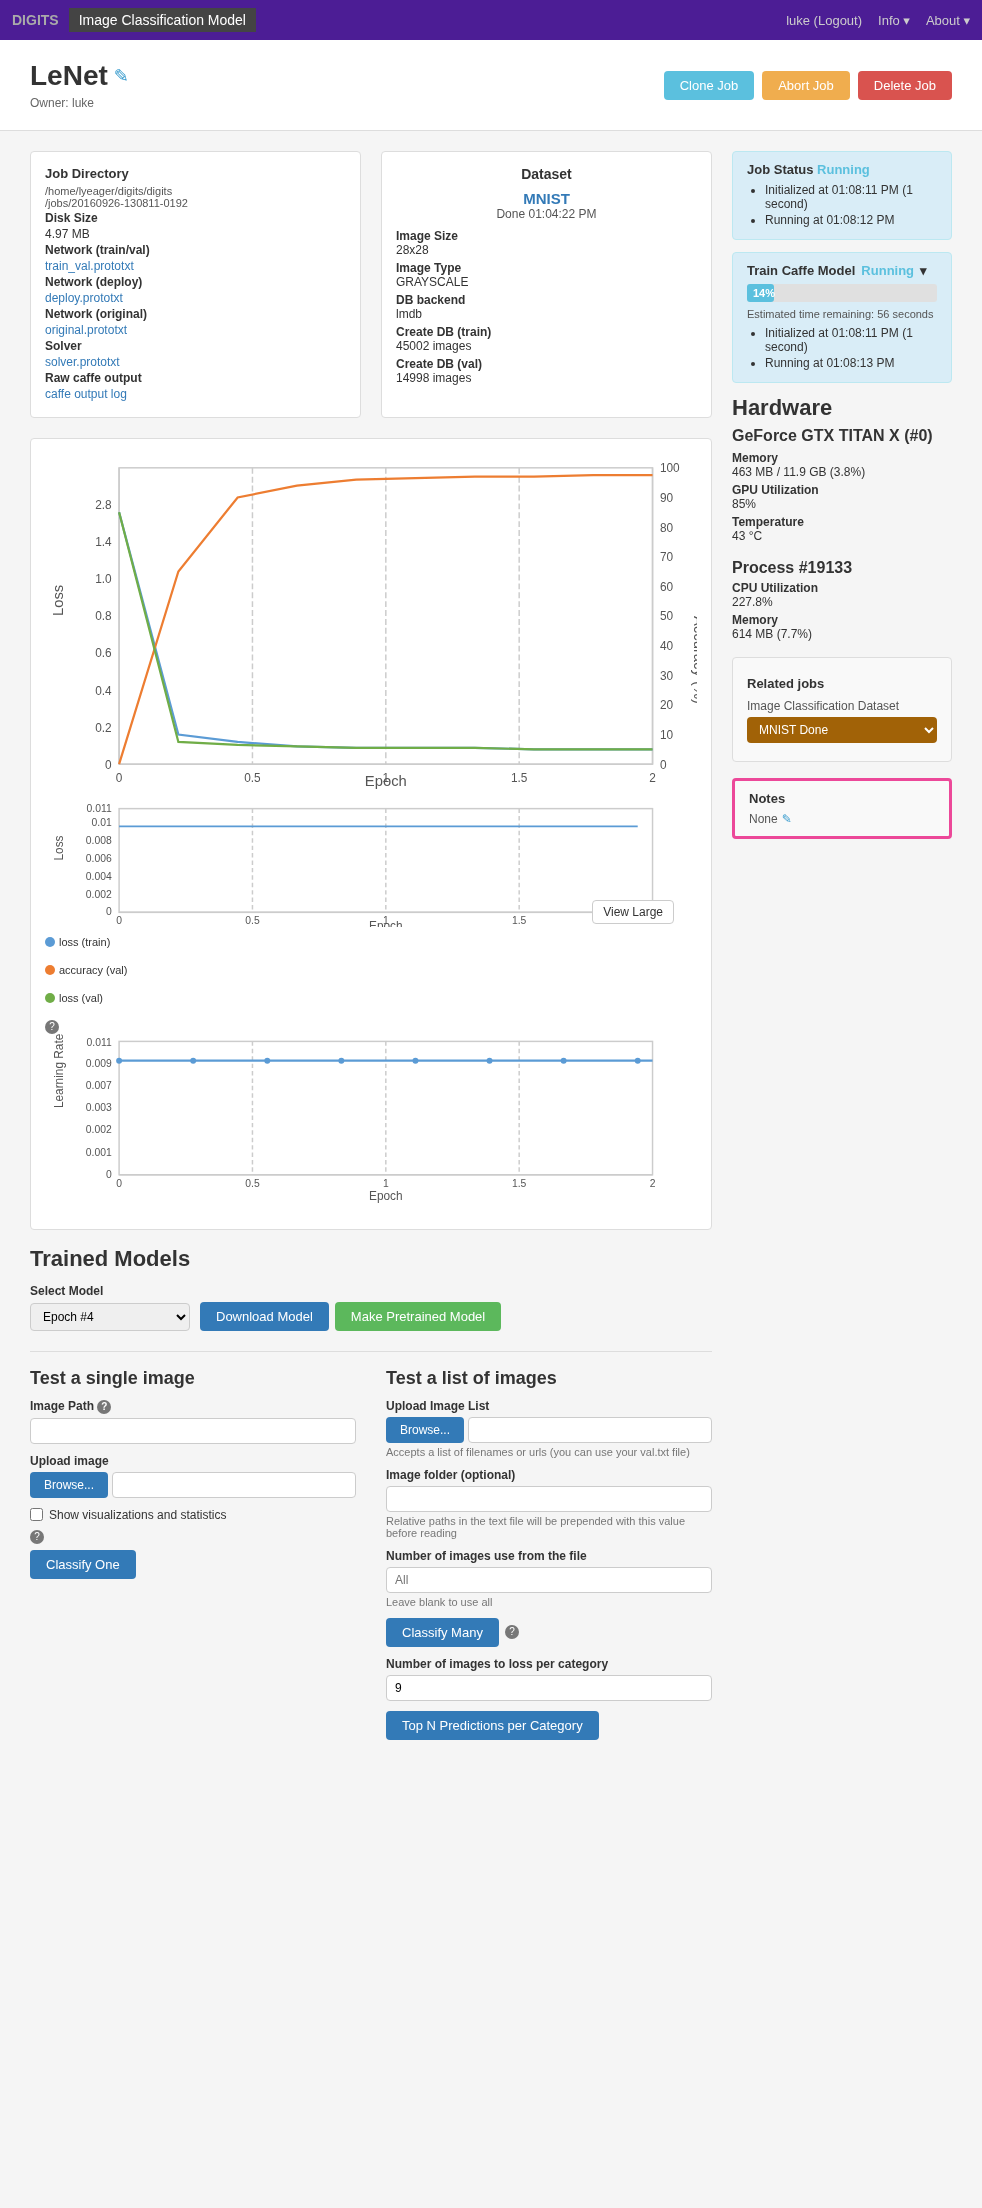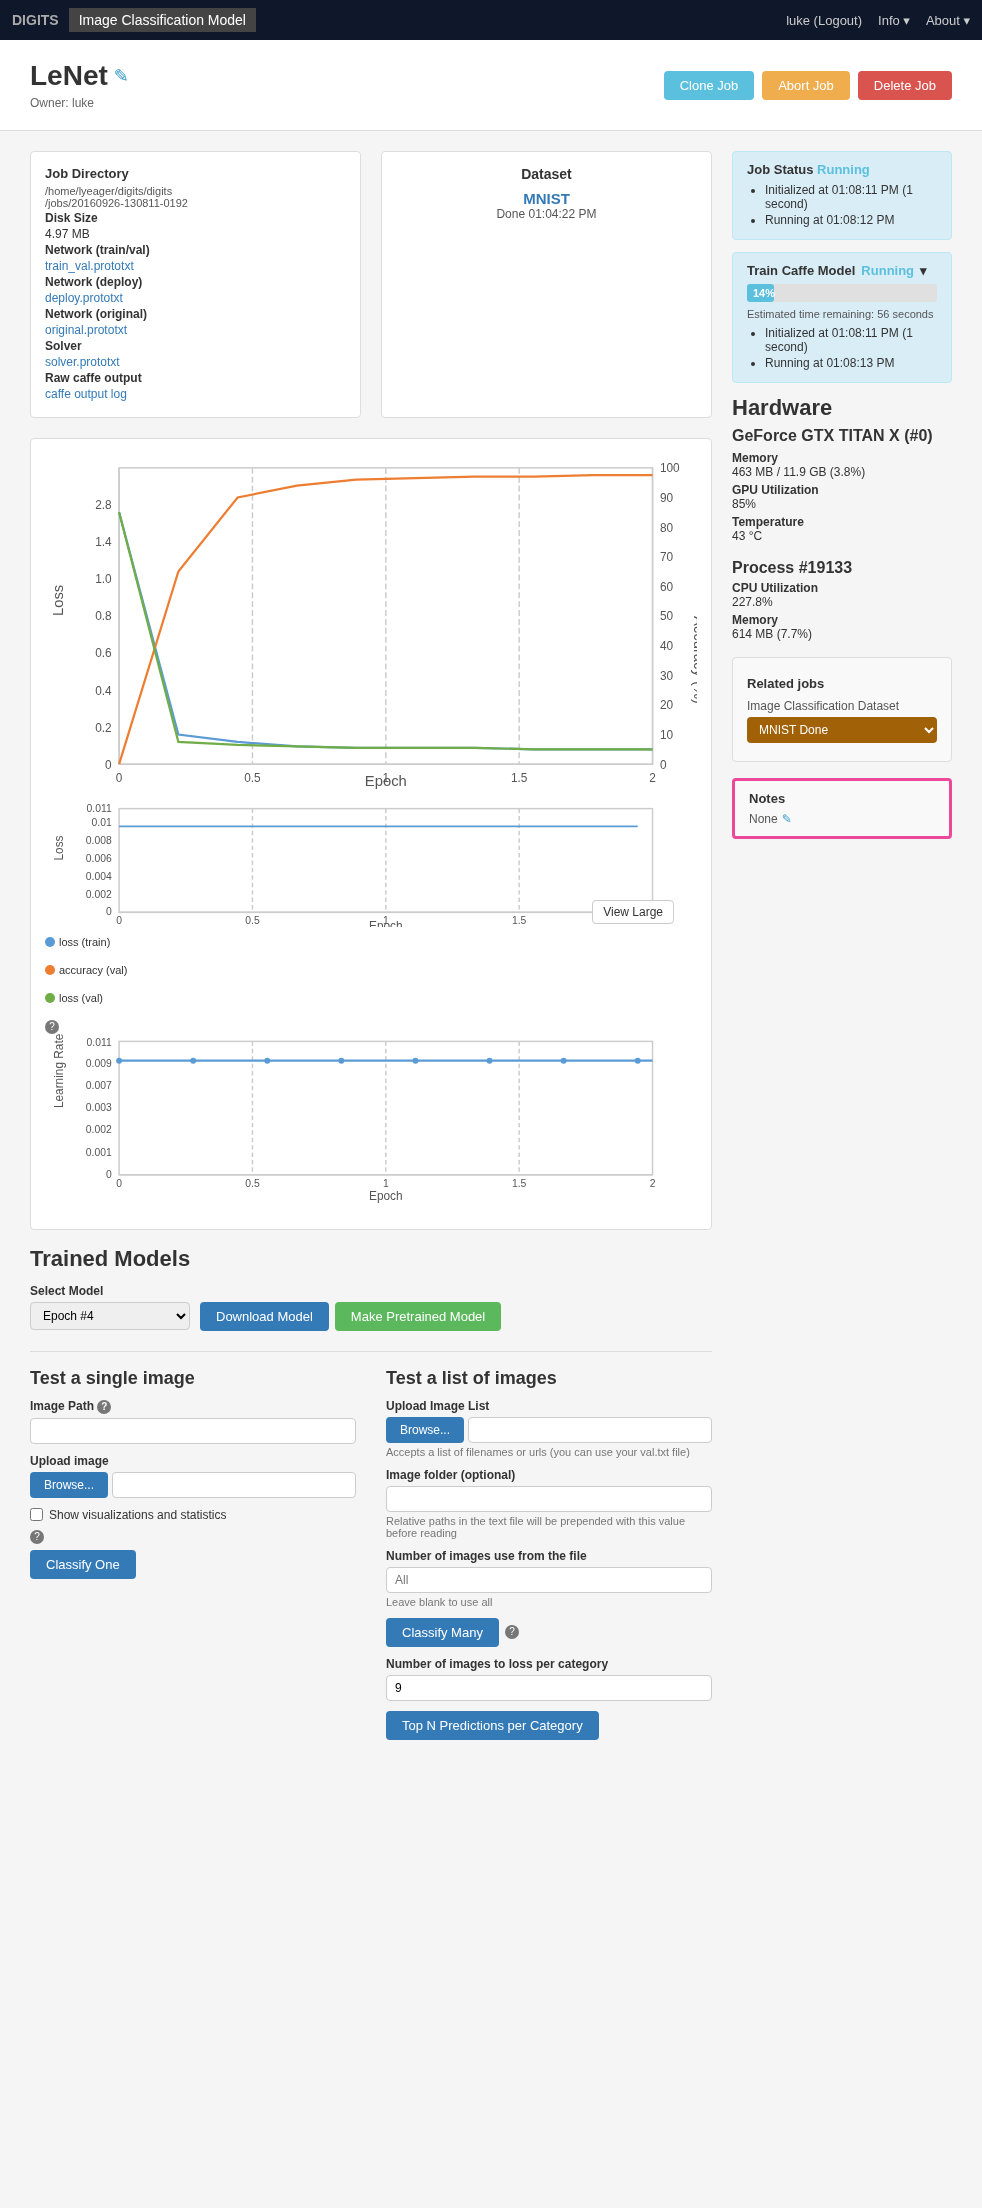--- a/index.html
+++ b/index.html
@@ -1,20 +1,20 @@
 <!DOCTYPE html>
 <html><head>
   <meta charset="utf-8">
   <style>
     * { box-sizing: border-box; margin: 0; padding: 0; }
     body { font-family: Arial, sans-serif; font-size: 13px; background: #f5f5f5; color: #333; width: 982px; }
 
     
     .navbar {
-      background: #0f172a;
+      background: #4c1d95;
       color: #ccc;
       display: flex;
       align-items: center;
       padding: 0 12px;
       height: 40px;
       gap: 10px;
     }
     .navbar-brand-digits {
       color: #aaa;
       font-size: 14px;
@@ -170,21 +170,21 @@
       right: 23px;
     }
     .legend { display: flex; gap: 16px; font-size: 11px; margin-top: 6px; flex-direction: column; }
     .legend-item { display: flex; align-items: center; gap: 4px; }
     .legend-dot { width: 10px; height: 10px; border-radius: 50%; }
 
     
     .trained-models-section { margin-bottom: 20px; }
     .section-title { font-size: 22px; font-weight: bold; margin-bottom: 12px; }
     .form-label { font-size: 12px; font-weight: bold; margin-bottom: 4px; display: block; }
-    .select-model-row { display: flex; gap: 10px; align-items: center; margin-bottom: 10px; }
+    .select-model-row { display: flex; gap: 10px; align-items: flex-end; margin-bottom: 10px; }
     .select-model-row select { padding: 5px 8px; border: 1px solid #ccc; border-radius: 4px; font-size: 12px; width: 160px; }
     .model-buttons { display: flex; flex-direction: row; gap: 6px; }
 
     
     .test-row { display: flex; gap: 30px; margin-bottom: 20px; }
     .test-single, .test-list { flex: 1; }
     .test-title { font-size: 18px; font-weight: bold; margin-bottom: 10px; }
     .form-group { margin-bottom: 10px; }
     .form-group label { font-size: 12px; font-weight: bold; display: block; margin-bottom: 4px; }
     .form-group input[type="text"] { width: 100%; padding: 5px 8px; border: 1px solid #ccc; border-radius: 4px; font-size: 12px; }
@@ -265,20 +265,32 @@
         </div>
 
         <div class="info-card info-card-dataset">
           <div class="dataset-title">Dataset</div>
           <div style="text-align:center;">
             <a class="dataset-name" href="#">MNIST</a>
           </div>
           <div style="text-align:center; font-size:12px; color:#555;">
             <span>Done</span>
             <span>01:04:22 PM</span>
+          </div>
+          <div class="dataset-info">
+            <div class="label">Image Size</div>
+            <div>28x28</div>
+            <div class="label">Image Type</div>
+            <div>GRAYSCALE</div>
+            <div class="label">DB backend</div>
+            <div>lmdb</div>
+            <div class="label">Create DB (train)</div>
+            <div>45002 images</div>
+            <div class="label">Create DB (val)</div>
+            <div>14998 images</div>
           </div>
         </div>
       </div>
 
       <div class="chart-card">
         <div class="chart-container">
           
           <svg width="100%" viewBox="0 0 440 320">
 
             <rect x="50" y="10" width="360" height="200" fill="white" stroke="#ccc"></rect>

